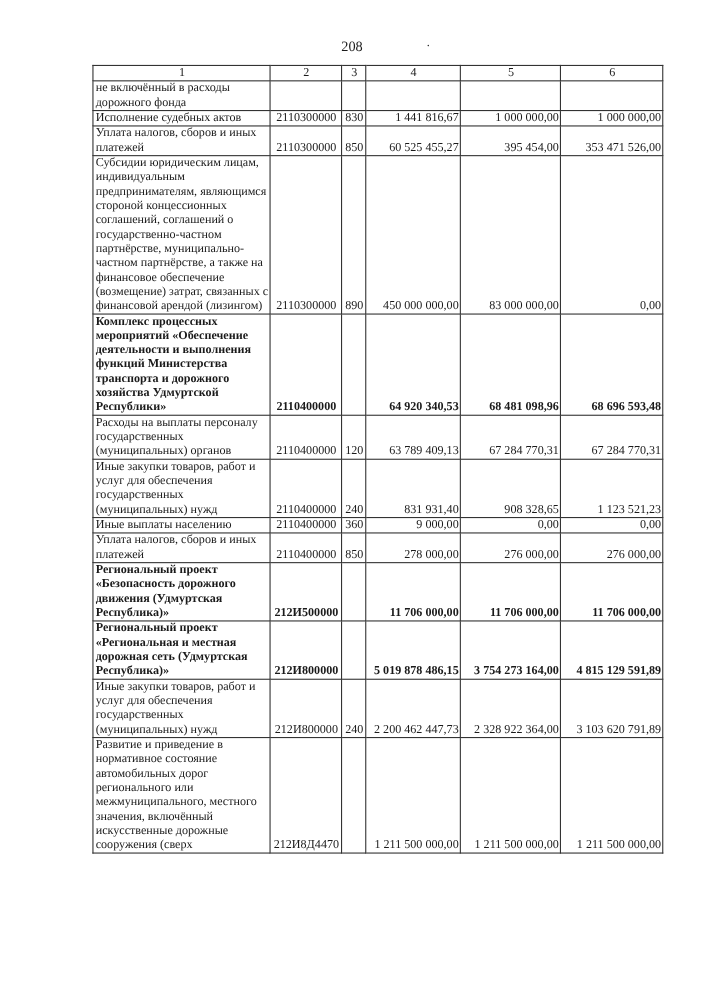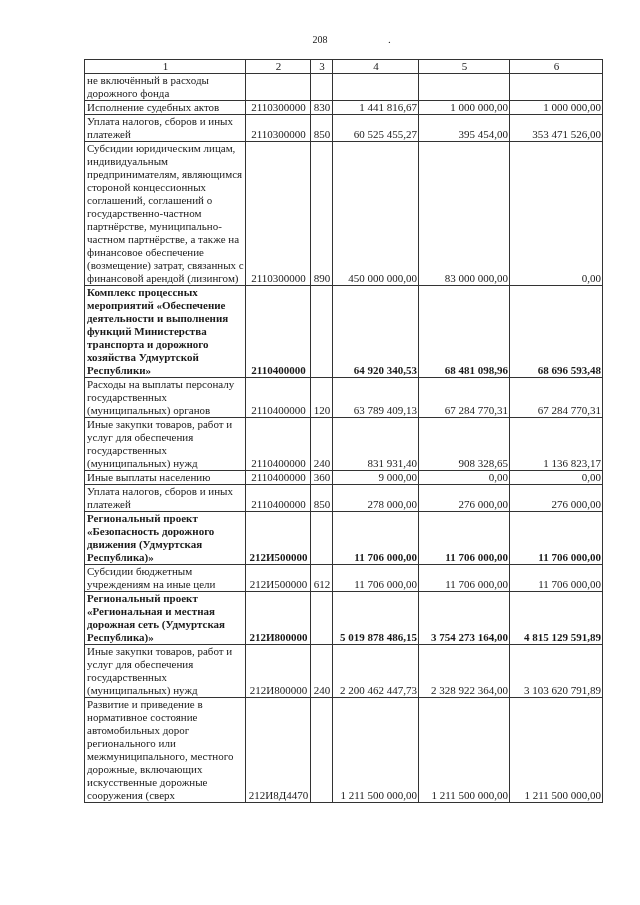--- a/index.html
+++ b/index.html
@@ -1,19 +1,19 @@
 <!DOCTYPE html>
 <html><head>
 <meta charset="utf-8">
 <style>
   html, body { margin: 0; padding: 0; background: #ffffff; }
   body { width: 640px; height: 905px; position: relative; overflow: hidden;
          font-family: "Liberation Serif", "DejaVu Serif", serif; color: #1a1a1a; }
   .page-number { position: absolute; top: 34px; left: 0; width: 640px; text-align: center;
-                 font-size: 10px; }
+                 font-size: 13px; }
   .page-dot { position: absolute; top: 33px; left: 388px; font-size: 11px; }
   table.budget { position: absolute; left: 84px; top: 59px; border-collapse: collapse;
                  table-layout: fixed; width: 518px; font-size: 11px; line-height: 13px; }
   table.budget td { border: 1px solid #333; padding: 0 1px 0 2px; vertical-align: bottom;
                     overflow: hidden; white-space: nowrap; }
   table.budget td.name { white-space: normal; text-align: left; }
   table.budget td.code { text-align: center; }
   table.budget td.vr { text-align: center; }
   table.budget td.num { text-align: right; padding-right: 1px; }
   table.budget tr.head td { text-align: center; vertical-align: middle; height: 13px; }
@@ -92,21 +92,21 @@
         <td class="num">63 789 409,13</td>
         <td class="num">67 284 770,31</td>
         <td class="num">67 284 770,31</td>
       </tr>
       <tr style="height: 52px;">
         <td class="name">Иные закупки товаров, работ и услуг для обеспечения государственных (муниципальных) нужд</td>
         <td class="code">2110400000</td>
         <td class="vr">240</td>
         <td class="num">831 931,40</td>
         <td class="num">908 328,65</td>
-        <td class="num">1 136 823,17</td>
+        <td class="num">1 123 521,23</td>
       </tr>
       <tr style="height: 13px;">
         <td class="name">Иные выплаты населению</td>
         <td class="code">2110400000</td>
         <td class="vr">360</td>
         <td class="num">9 000,00</td>
         <td class="num">0,00</td>
         <td class="num">0,00</td>
       </tr>
       <tr style="height: 26px;">
@@ -118,46 +118,38 @@
         <td class="num">276 000,00</td>
       </tr>
       <tr class="bold" style="height: 52px;">
         <td class="name">Региональный проект «Безопасность дорожного движения (Удмуртская Республика)»</td>
         <td class="code">212И500000</td>
         <td class="vr"></td>
         <td class="num">11 706 000,00</td>
         <td class="num">11 706 000,00</td>
         <td class="num">11 706 000,00</td>
       </tr>
-      <tr style="height: 26px;">
-        <td class="name">Субсидии бюджетным учреждениям на иные цели</td>
-        <td class="code">212И500000</td>
-        <td class="vr">612</td>
-        <td class="num">11 706 000,00</td>
-        <td class="num">11 706 000,00</td>
-        <td class="num">11 706 000,00</td>
-      </tr>
       <tr class="bold" style="height: 52px;">
         <td class="name">Региональный проект «Региональная и местная дорожная сеть (Удмуртская Республика)»</td>
         <td class="code">212И800000</td>
         <td class="vr"></td>
         <td class="num">5 019 878 486,15</td>
         <td class="num">3 754 273 164,00</td>
         <td class="num">4 815 129 591,89</td>
       </tr>
       <tr style="height: 52px;">
         <td class="name">Иные закупки товаров, работ и услуг для обеспечения государственных (муниципальных) нужд</td>
         <td class="code">212И800000</td>
         <td class="vr">240</td>
         <td class="num">2 200 462 447,73</td>
         <td class="num">2 328 922 364,00</td>
         <td class="num">3 103 620 791,89</td>
       </tr>
       <tr style="height: 104px;">
-        <td class="name">Развитие и приведение в нормативное состояние автомобильных дорог регионального или межмуниципального, местного дорожные, включающих искусственные дорожные сооружения (сверх</td>
+        <td class="name">Развитие и приведение в нормативное состояние автомобильных дорог регионального или межмуниципального, местного значения, включённый искусственные дорожные сооружения (сверх</td>
         <td class="code">212И8Д4470</td>
         <td class="vr"></td>
         <td class="num">1 211 500 000,00</td>
         <td class="num">1 211 500 000,00</td>
         <td class="num">1 211 500 000,00</td>
       </tr>
     </tbody>
 </table>
 
 </body></html>

